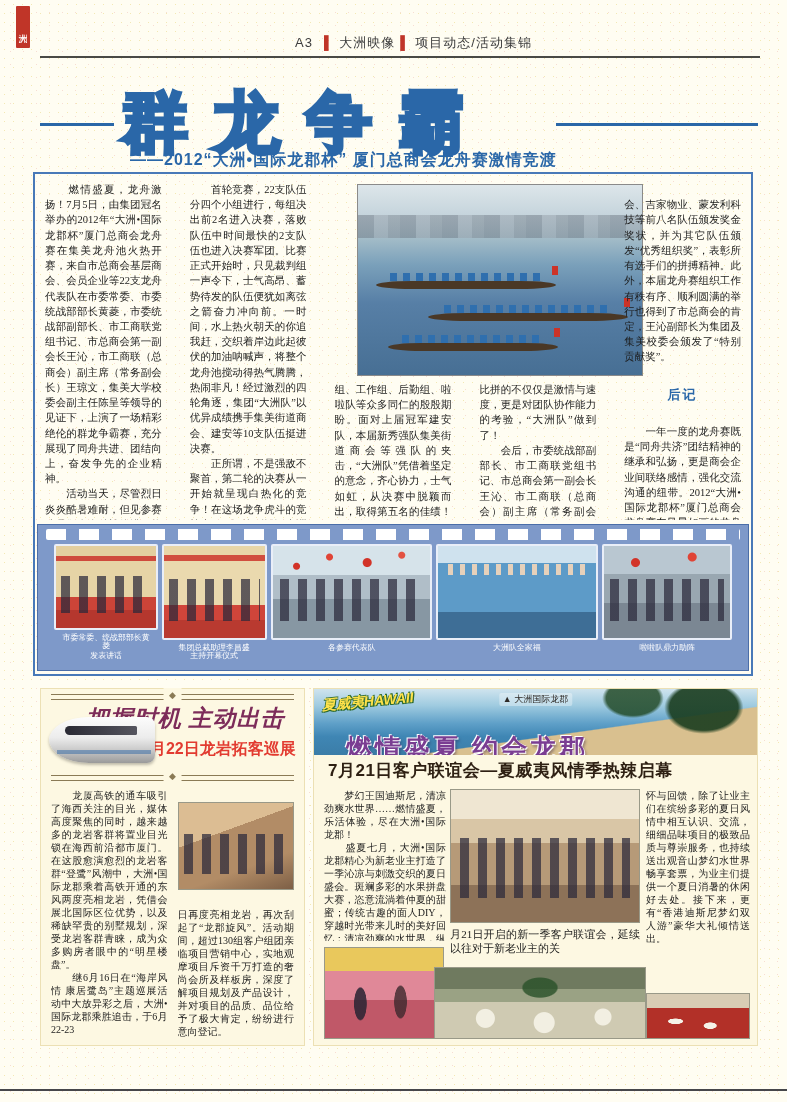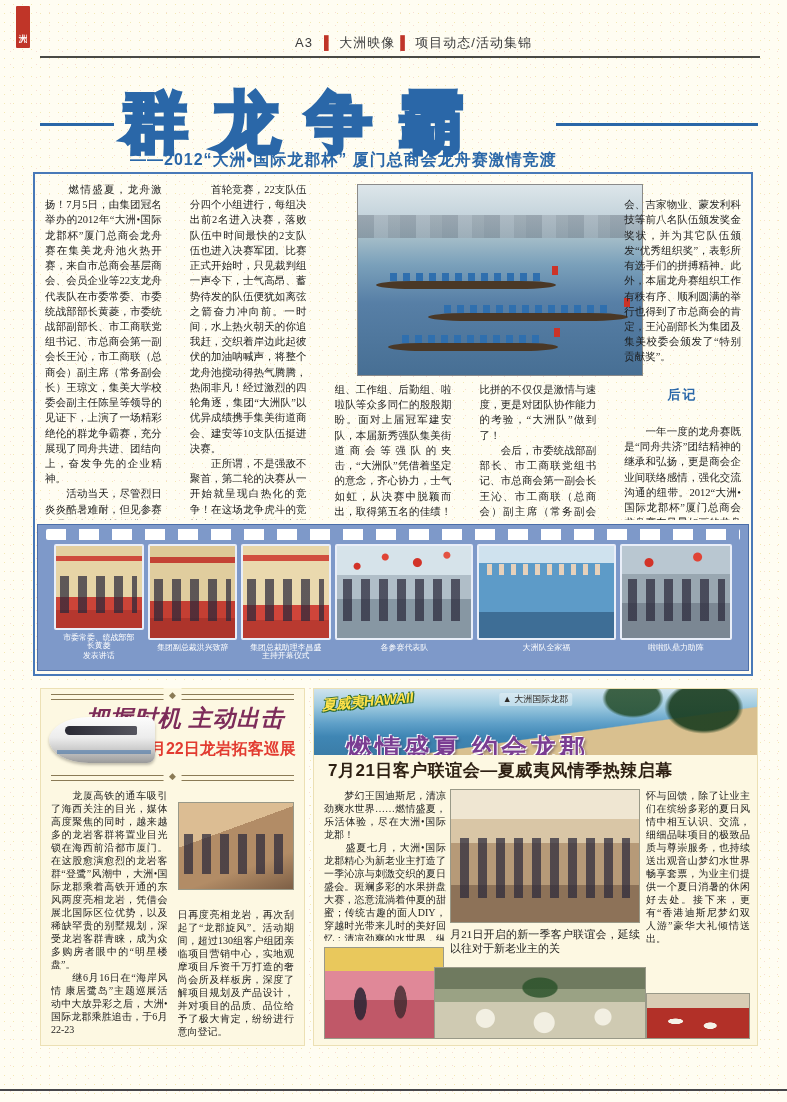--- a/index.html
+++ b/index.html
@@ -182,24 +182,20 @@
     </div>
     <div class="film-strip">
       <div class="sprockets"></div>
       <div class="cells">
         <div class="cell w1">
           <div class="sphoto ph-stage figbar"></div>
           <div class="scaption">市委常委、统战部部长黄菱
 发表讲话</div>
         </div>
         <div class="cell w1">
-          <div class="sphoto ph-stage v2 figbar"></div>
-          <div class="scaption">集团副总裁洪兴致辞</div>
-        </div>
-        <div class="cell w1">
           <div class="sphoto ph-stage v3 figbar"></div>
           <div class="scaption">集团总裁助理李昌盛
 主持开幕仪式</div>
         </div>
         <div class="cell w15">
           <div class="sphoto ph-crowd figbar"></div>
           <div class="scaption">各参赛代表队</div>
         </div>
         <div class="cell w15">
           <div class="sphoto ph-team"></div>

